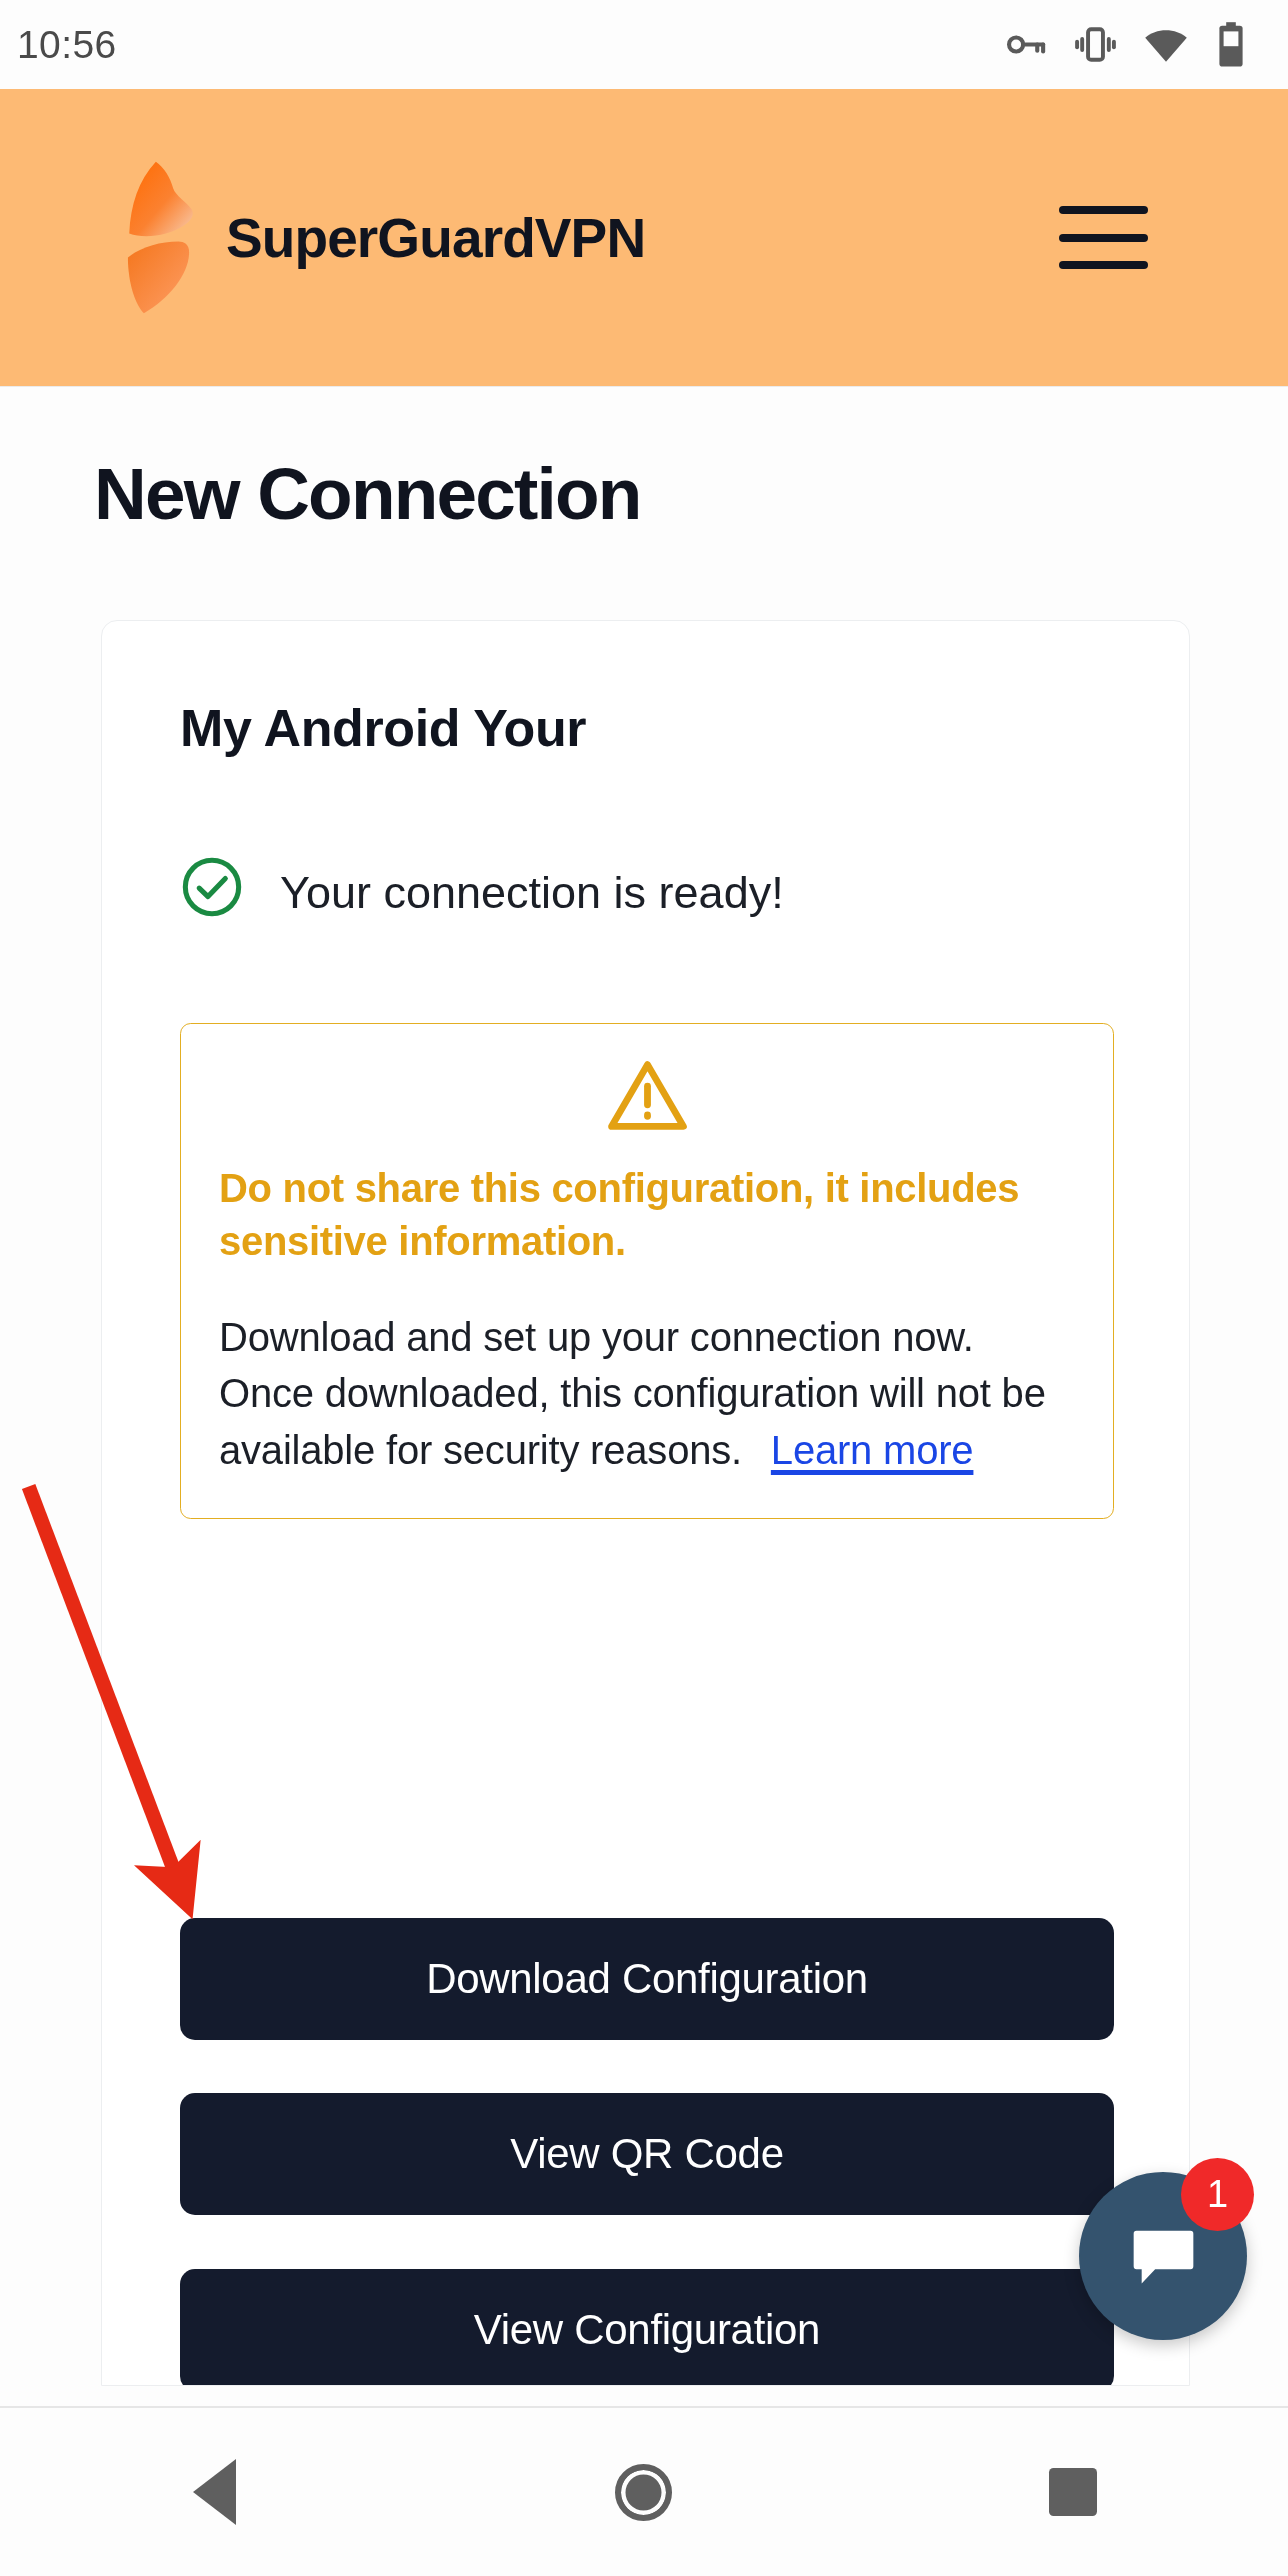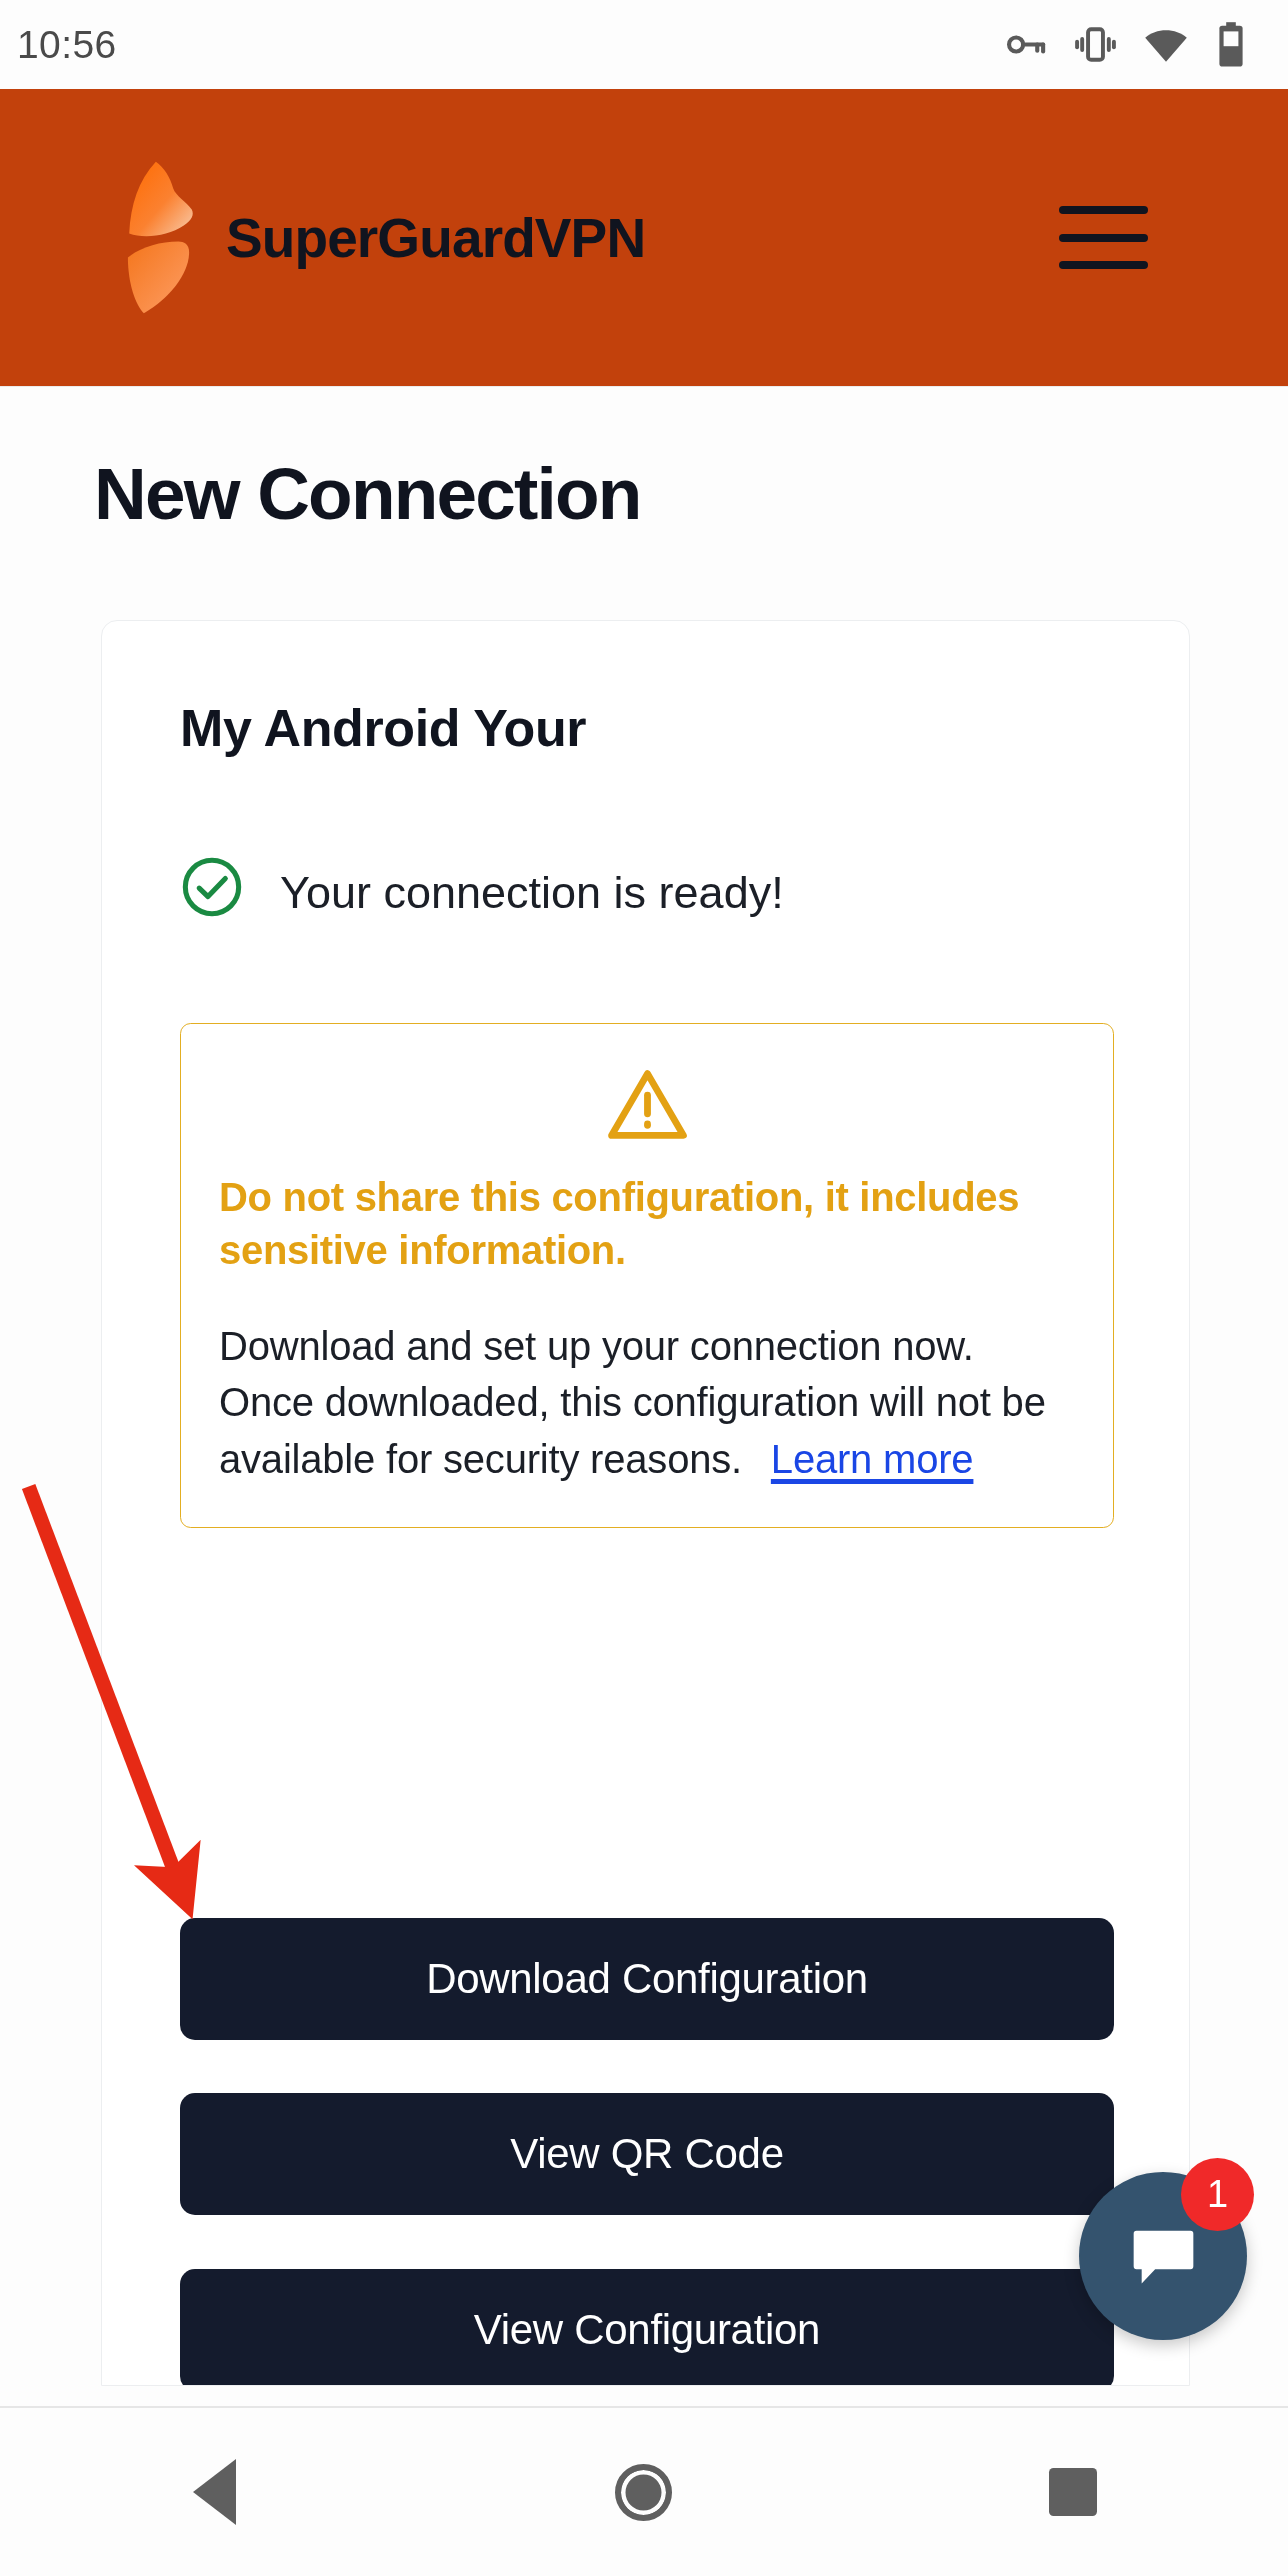--- a/index.html
+++ b/index.html
@@ -18,21 +18,21 @@
     display:flex; align-items:center; justify-content:space-between;
     padding:0 39px 0 17px;
   }
   .status-clock{ font-size:39px; color:#4a4a4a; letter-spacing:0.4px; font-weight:400; }
   .status-icons{ display:flex; align-items:center; gap:23px; }
   .status-icons svg{ display:block; }
 
   
   .app-header{
     position:absolute; top:89px; left:0; width:1288px; height:298px;
-    background:#c2410c; border-bottom:1.8px solid #ebebeb;
+    background:#fdba74; border-bottom:1.8px solid #ebebeb;
     display:flex; align-items:center;
   }
   .brand{ display:flex; align-items:center; margin-left:122px; }
   .brand-logo{ width:81px; height:157px; position:relative; flex:none; }
   .brand-name{
     font-size:55px; font-weight:700; color:#10141f;
     letter-spacing:-0.9px; margin-left:23px; white-space:nowrap;
   }
   .hamburger{
     position:absolute; right:140px; top:50%; transform:translateY(-50%);
@@ -62,21 +62,21 @@
     position:absolute; left:78px; top:234px;
     display:flex; align-items:flex-end; gap:36px;
   }
   .check-icon{ width:64px; height:64px; flex:none; }
   .ready-text{ font-size:45px; color:#1b1f27; font-weight:400; }
 
   
   .warn-box{
     position:absolute; left:78px; top:402px; width:934px;
     border:1.8px solid #e3ae22; border-radius:10.7px;
-    padding:41px 38px 39px 38px;
+    padding:32px 38px 39px 38px;
   }
   .warn-icon-wrap{ display:flex; justify-content:center; margin-bottom:27px; }
   .warn-icon{ width:89px; height:79px; }
   .warn-strong{
     font-size:40px; font-weight:700; color:#e3a113; line-height:1.32;
     letter-spacing:-0.3px;
   }
   .warn-body{
     margin-top:41px;
     font-size:40px; color:#1b1f27; line-height:1.42; letter-spacing:-0.2px;

